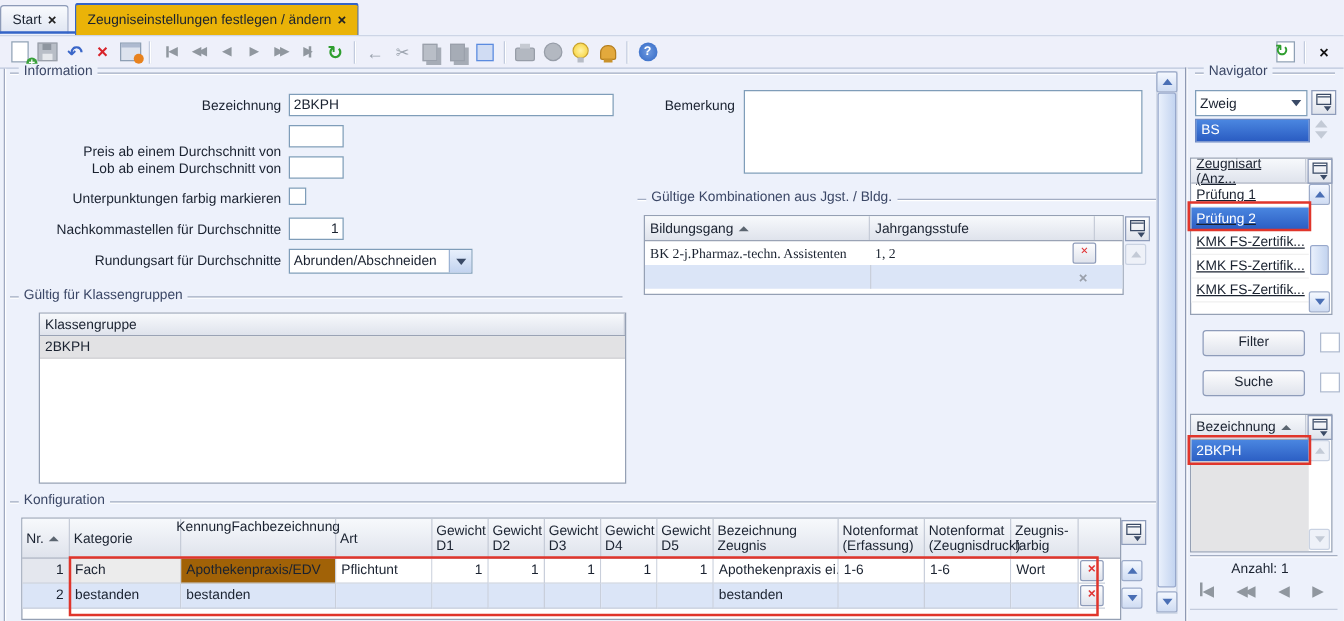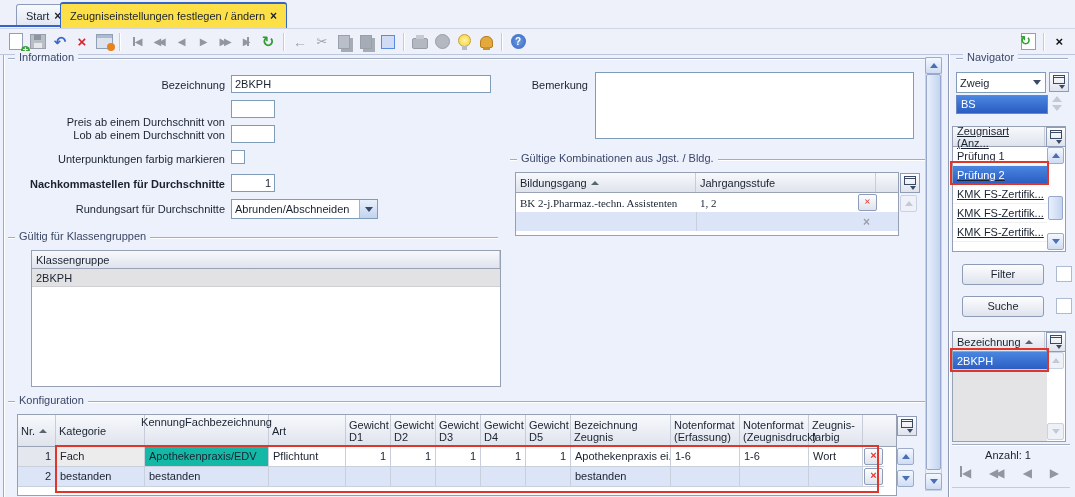--- a/index.html
+++ b/index.html
@@ -4,21 +4,21 @@
 <style>
   html,body{margin:0;padding:0;}
   body{font-family:"Liberation Sans","DejaVu Sans",sans-serif;font-size:11px;color:#1a2230;}
   #app{position:relative;width:1075px;height:497px;background:#edf1fb;overflow:hidden;}
 
   
   .tabstrip{position:absolute;left:0;top:0;width:100%;height:27px;background:#eef0fa;}
   .tab{position:absolute;top:4px;height:22px;display:flex;align-items:center;gap:5px;padding:0 9px;
        border:1px solid #8d9bb8;border-bottom:none;border-radius:3px 3px 0 0;
        background:linear-gradient(#f8fafd,#dfe5f2);cursor:default;}
-  .tab.active{top:2px;height:24px;background:#fde047;border:1px solid #3464c8;border-top:2px solid #3464c8;border-bottom:none;z-index:2;}
+  .tab.active{top:2px;height:24px;background:#eab308;border:1px solid #3464c8;border-top:2px solid #3464c8;border-bottom:none;z-index:2;}
   .tab .x{font-weight:bold;font-size:12px;line-height:10px;color:#222;}
   .tab-underline{position:absolute;left:0;top:25px;width:272px;height:2px;background:#3464c8;}
 
   
   .toolbar{position:absolute;left:0;top:28px;width:100%;height:25px;background:#eef0fa;
            border-top:1px solid #cdd5e6;border-bottom:1px solid #bcc6dc;display:flex;align-items:center;}
   .tb{width:20px;height:19px;margin:0 1px;display:flex;align-items:center;justify-content:center;position:relative;}
   .tbsep{width:1px;height:18px;background:#c2cbde;margin:0 4px;border-right:1px solid #fff;}
   .gi{color:#9aa2ad;font-weight:bold;}
   .navgl{color:#90979f;font-size:10px;letter-spacing:-3px;}
@@ -109,21 +109,21 @@
 
   .kcell{border-right:1px solid #c9cfdb;border-bottom:1px solid #c9cfdb;box-sizing:border-box;
          padding:2px 4px;overflow:hidden;white-space:nowrap;height:20px;line-height:15px;}
 </style>
 </head>
 <body>
 
 <div id="app">
 
   <div class="tabstrip">
-    <div class="tab" style="left:16px;justify-content:center;">
+    <div class="tab" style="left:0;justify-content:center;">
       <span>Start</span>
       <span class="x">×</span>
     </div>
     <div class="tab active" style="left:60px;">
       <span>Zeugniseinstellungen festlegen / ändern</span>
       <span class="x">×</span>
     </div>
     <div class="tab-underline"></div>
   </div>
 
@@ -224,21 +224,21 @@
 
   <div class="lbl" style="left:20px;top:116px;width:205px;">Preis ab einem Durchschnitt von</div>
   <div class="inp" style="left:231px;top:100px;width:36px;height:14px;"></div>
 
   <div class="lbl" style="left:20px;top:129px;width:205px;">Lob ab einem Durchschnitt von</div>
   <div class="inp" style="left:231px;top:125px;width:36px;height:14px;"></div>
 
   <div class="lbl" style="left:20px;top:153px;width:205px;">Unterpunktungen farbig markieren</div>
   <div class="chk" style="left:231px;top:150px;"></div>
 
-  <div class="lbl" style="left:20px;top:178px;width:205px;font-weight:bold;">Nachkommastellen für Durchschnitte</div>
+  <div class="lbl" style="left:20px;top:178px;width:205px;">Nachkommastellen für Durchschnitte</div>
   <div class="inp num" style="left:231px;top:174px;width:36px;height:14px;">1</div>
 
   <div class="lbl" style="left:20px;top:203px;width:205px;">Rundungsart für Durchschnitte</div>
   <div class="combo" style="left:231px;top:199px;width:145px;height:18px;">
     <span class="cv">Abrunden/Abschneiden</span>
     <span class="cbtn">
         <span class="tri-d"></span>
       </span>
   </div>
 
@@ -354,21 +354,21 @@
         </div>
         <div class="hc" style="width: 54px; flex-direction: column; align-items: flex-start; justify-content: center; line-height: 12px; padding: 1px 3px;">
           <div class="">Zeugnis-</div>
           <div class="">farbig</div>
         </div>
       </div>
     <div id="konf-rows">
         <div class="lrow" style="height: 20px; align-items: stretch;">
           <div class="kcell" style="width: 38px; text-align: right; background: rgb(228, 231, 238);">1</div>
           <div class="kcell" style="width: 89px; background: rgb(236, 236, 236);">Fach</div>
-          <div class="kcell" style="width: 124px; background: #14b8a6;">Apothekenpraxis/EDV</div>
+          <div class="kcell" style="width: 124px; background: #a16207;">Apothekenpraxis/EDV</div>
           <div class="kcell" style="width: 77px; background: rgb(255, 255, 255);">Pflichtunt</div>
           <div class="kcell" style="width: 45px; text-align: right; background: rgb(255, 255, 255);">1</div>
           <div class="kcell" style="width: 45px; text-align: right; background: rgb(255, 255, 255);">1</div>
           <div class="kcell" style="width: 45px; text-align: right; background: rgb(255, 255, 255);">1</div>
           <div class="kcell" style="width: 45px; text-align: right; background: rgb(255, 255, 255);">1</div>
           <div class="kcell" style="width: 45px; text-align: right; background: rgb(255, 255, 255);">1</div>
           <div class="kcell" style="width: 100px; background: rgb(255, 255, 255);">Apothekenpraxis ei...</div>
           <div class="kcell" style="width: 69px; background: rgb(255, 255, 255);">1-6</div>
           <div class="kcell" style="width: 69px; background: rgb(255, 255, 255);">1-6</div>
           <div class="kcell" style="width: 54px; background: rgb(255, 255, 255);">Wort</div>

